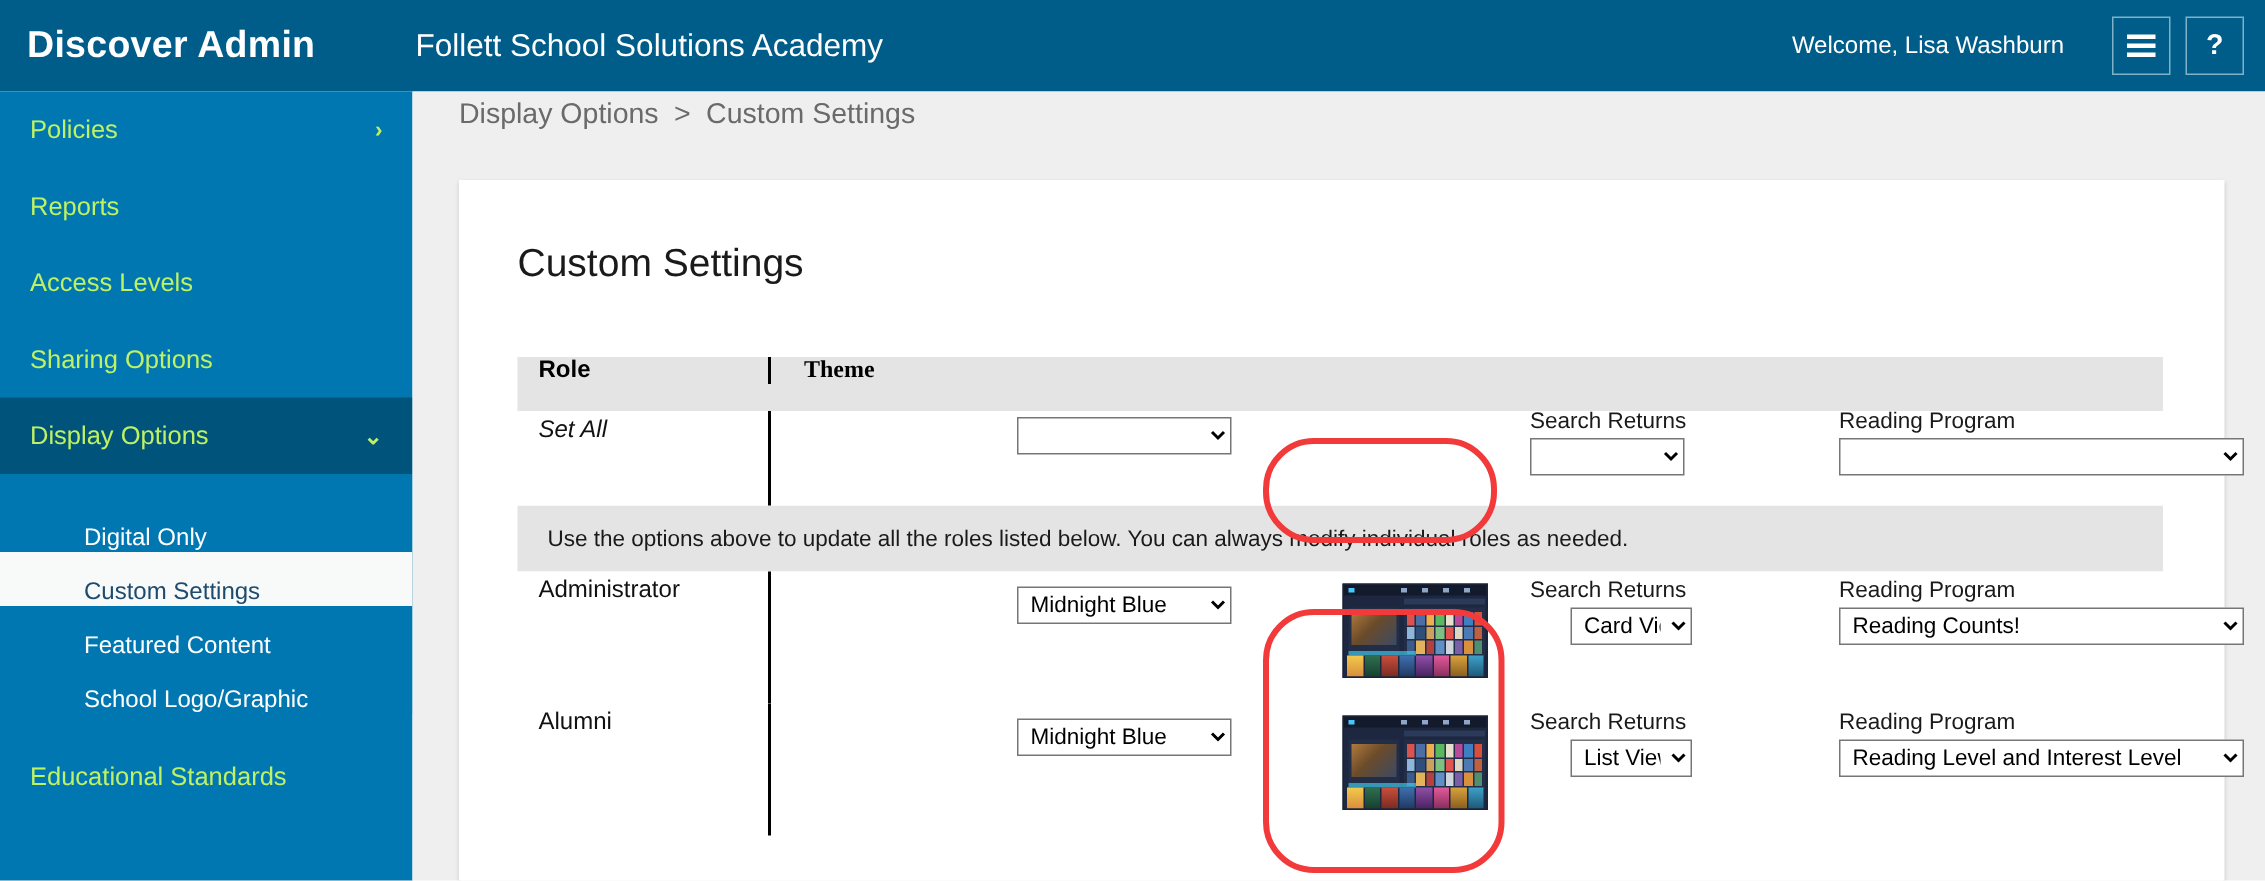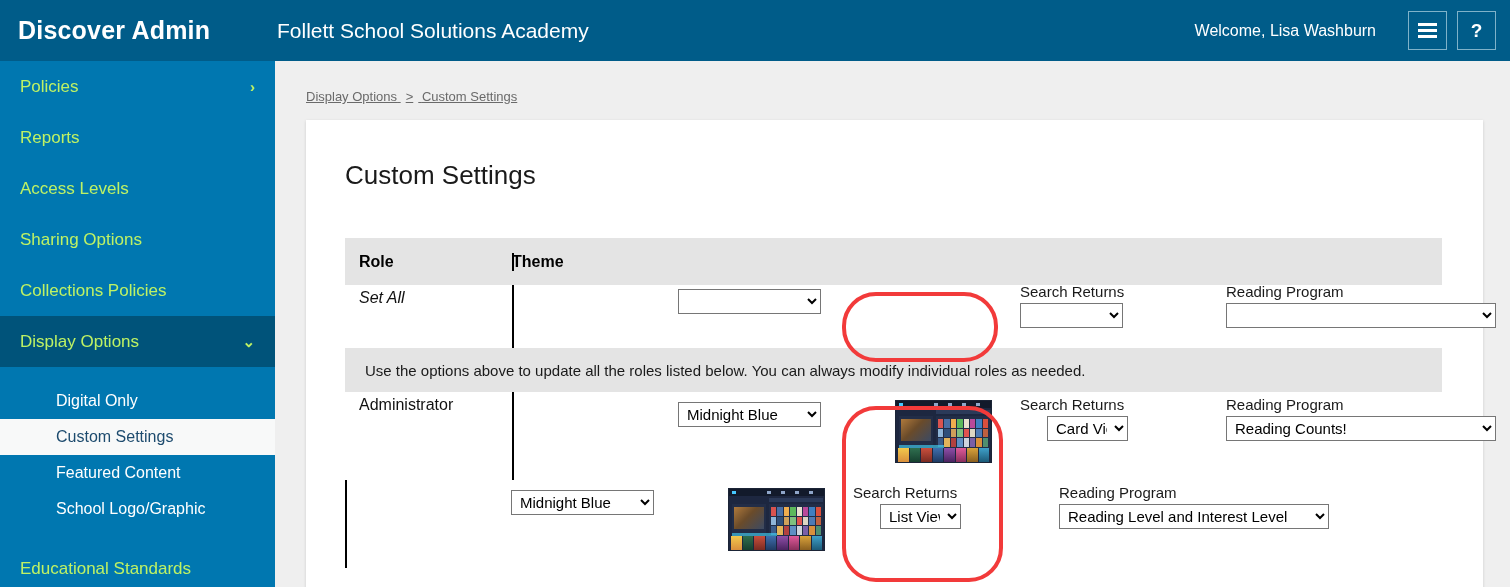--- a/index.html
+++ b/index.html
@@ -44,55 +44,55 @@
   }
   .nav-item {
     height: 51px; display: flex; align-items: center;
     padding: 0 20px; color: #bef264; font-size: 17px; cursor: pointer;
     position: relative;
   }
   .nav-item .chev { margin-left: auto; font-size: 15px; font-weight: bold; }
   .nav-item.active-parent { background: #00537a; }
   .subnav { background: #0077b0; }
   .sub-item {
-    height: 36px; display: flex; align-items: center;
+    height: 36px; display: flex; align-items: flex-end;
     padding-left: 56px; color: #ffffff; font-size: 16px; cursor: pointer;
   }
   .sub-item.selected { background: #f8f9f9; color: #1d4b6e; }
   .nav-gap { height: 16px; }
 
   
   .content {
     position: absolute; left: 275px; top: 61px;
     width: 1235px; height: 526px; background: #efefef;
     overflow: hidden;
   }
   .breadcrumb {
-    padding: 28px 0 0 31px; font-size: 13px; color: #6a6a6a; text-decoration: underline;
+    padding: 5px 0 0 31px; font-size: 19px; color: #6a6a6a;
   }
   .breadcrumb .sep { margin: 0 5px; }
 
   .card {
     position: absolute; left: 31px; top: 59px;
     width: 1177px; height: 500px;
     background: #ffffff;
     box-shadow: 0 1px 3px rgba(0,0,0,.14);
   }
   .card-title {
     padding: 40px 0 0 39px; font-size: 26px; color: #1a1a1a; font-weight: normal;
   }
 
   
   .tbl { position:absolute; left:39px; top:118px; width:1097px; }
   .tbl-head {
-    display:flex; height:47px; background:#e4e4e4; align-items:center;
+    display:flex; height:36px; background:#e4e4e4; align-items:flex-start;
   }
   .th { font-size:16px; font-weight:bold; color:#000; }
   .col-role { width:167px; padding-left:14px; }
-  .col-rest { flex:1; padding-left:0; position:relative; }
+  .col-rest { flex:1; padding-left:24px; position:relative;font-family:Liberation Serif, serif; }
   .vline {
     position:absolute; left:0; top:0; bottom:0; width:2px; background:#000;
   }
 
   .row { display:flex; position:relative; background:#ffffff; }
   .row-setall { height:63px; }
   .row-data { height:88px; }
   .cell-role {
     width:167px; padding-left:14px; font-size:16px; color:#111;
     display:flex; align-items:flex-start; padding-top:4px;
@@ -180,23 +180,20 @@
   </div>
 
   <div class="nav-item">
     <span>Access Levels</span>
   </div>
 
   <div class="nav-item">
     <span>Sharing Options</span>
   </div>
 
-  <div class="nav-item">
-    <span>Collections Policies</span>
-  </div>
 
   <div class="nav-item active-parent">
     <span>Display Options</span>
     <span class="chev">⌄</span>
   </div>
 
   <div class="subnav">
     <div class="nav-gap"></div>
     <div class="sub-item">
       <span>Digital Only</span>
@@ -340,20 +337,21 @@
           <div class="fg" style="left:714px; top:4px;">
             <div class="fg-label">Reading Program</div>
             <select class="sel-rp">
               <option>Reading Counts!</option>
             </select>
           </div>
         </div>
       </div>
 
       <div class="row row-data">
+        <div class="cell-role">Alumni</div>
         <div class="cell-rest">
           <span class="vline"></span>
 
           <div class="fg" style="left:166px; top:10px;">
             <select class="sel-theme">
               <option>Midnight Blue</option>
             </select>
           </div>
 
           <div class="thumb" style="left:383px; top:8px;">

